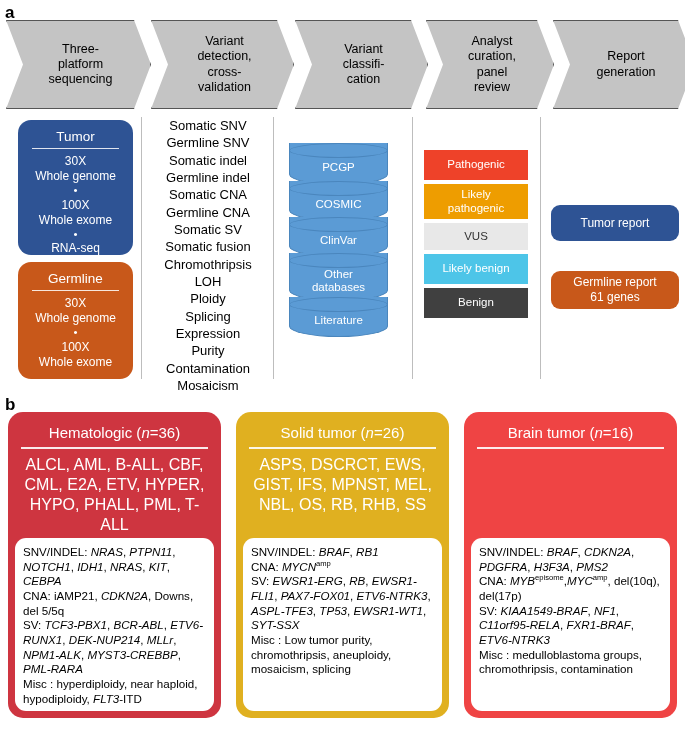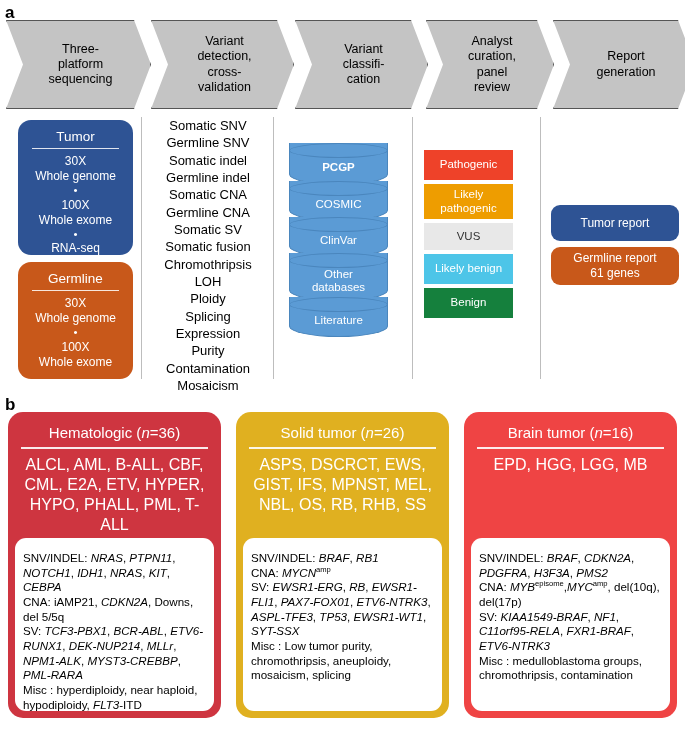--- a/index.html
+++ b/index.html
@@ -129,21 +129,21 @@
     border-radius: 50%;
   }
 
   
   #class-stack {
     position: absolute;
     left: 424px; top: 150px;
     width: 104px;
   }
   .chip {
-    width: 89px;
+    width: 104px;
     text-align: center;
     color: #fff;
     font-size: 11.5px;
     line-height: 1.18;
     display: flex;
     align-items: center;
     justify-content: center;
     margin-bottom: 4px;
   }
 
@@ -186,21 +186,21 @@
     font-size: 16px;
     line-height: 1.26;
     padding: 0 2px 6px;
   }
   .d-inner {
     position: absolute;
     left: 7px; right: 7px; bottom: 7px;
     background: #fff;
     color: #000;
     border-radius: 11px;
-    padding: 13px 8px 8px;
+    padding: 7px 8px 8px;
     font-size: 11.6px;
     line-height: 1.265;
   }
   .d-inner .ln { white-space: normal; }
   .d-inner i { font-style: italic; }
   sup { font-size: 7.6px; vertical-align: super; line-height: 0; }
 </style>
 </head>
 <body>
 
@@ -270,21 +270,21 @@
     <div>Ploidy</div>
     <div>Splicing</div>
     <div>Expression</div>
     <div>Purity</div>
     <div>Contamination</div>
     <div>Mosaicism</div>
   </div>
 
 <div id="db-stack">
     <div class="cyl">
-      <div class="cyl-body" style="height: 42px; padding-top: 9px; background: rgb(91, 155, 213); font-weight: bold;">
+      <div class="cyl-body" style="height: 42px; padding-top: 9px; background: rgb(91, 155, 213);">
         <span>PCGP</span>
       </div>
       <div class="cyl-top" style="background: rgb(91, 155, 213);"></div>
     </div>
     <div class="cyl">
       <div class="cyl-body" style="height: 40px; padding-top: 9px; background: rgb(91, 155, 213);">
         <span>COSMIC</span>
       </div>
       <div class="cyl-top" style="background: rgb(91, 155, 213);"></div>
     </div>
@@ -314,29 +314,29 @@
     </div>
     <div class="chip" style="background: rgb(238, 157, 0); color: rgb(255, 255, 255); height: 35px;">
       <span>Likely<br>pathogenic</span>
     </div>
     <div class="chip" style="background: rgb(232, 232, 232); color: rgb(51, 51, 51); height: 27px;">
       <span>VUS</span>
     </div>
     <div class="chip" style="background: rgb(77, 197, 232); color: rgb(255, 255, 255); height: 30px;">
       <span>Likely benign</span>
     </div>
-    <div class="chip" style="background: #15803d; color: rgb(255, 255, 255); height: 30px; text-align: center;">
+    <div class="chip" style="background: #404040; color: rgb(255, 255, 255); height: 30px; text-align: center;">
       <span>Benign</span>
     </div>
   </div>
 
 <div class="report" id="tumor-report" style="left: 551px; top: 205px; width: 128px; height: 36px; background: rgb(46, 83, 148);">
   <span>Tumor report</span>
 </div>
-<div class="report" id="germline-report" style="left: 551px; top: 247px; width: 128px; height: 38px; background: rgb(200, 88, 26);">
+<div class="report" id="germline-report" style="left: 551px; top: 271px; width: 128px; height: 38px; background: rgb(200, 88, 26);">
   <span id="germline-report-label">Germline report<br>61 genes</span>
 </div>
 
 <div class="disease" id="disease-0" style="left: 8px; background: rgb(206, 53, 64);">
     <div class="d-title">Hematologic (<i>n</i>=36)</div>
     <div class="d-rule"></div>
     <div class="d-abbr">ALCL, AML, B-ALL, CBF, CML, E2A, ETV, HYPER, HYPO, PHALL, PML, T-ALL</div>
     <div class="d-inner" style="top: 126px;">
       <div class="ln">SNV/INDEL: <i>NRAS</i><i></i>, <i>PTPN11</i><i></i>, <i>NOTCH1</i><i></i>, <i>IDH1</i><i></i>, <i>NRAS</i><i></i>, <i>KIT</i><i></i>, <i>CEBPA</i></div>
       <div class="ln">CNA: iAMP21, <i>CDKN2A</i>, Downs, del 5/5q</div>
@@ -351,20 +351,19 @@
     <div class="d-inner" style="top: 126px;">
       <div class="ln">SNV/INDEL: <i>BRAF</i><i></i>, <i>RB1</i></div>
       <div class="ln">CNA: <i>MYCN</i><sup>amp</sup></div>
       <div class="ln">SV: <i>EWSR1-ERG</i><i></i>, <i>RB</i><i></i>, <i>EWSR1-FLI1</i><i></i>, <i>PAX7-FOX01</i><i></i>, <i>ETV6-NTRK3</i><i></i>, <i>ASPL-TFE3</i><i></i>, <i>TP53</i><i></i>, <i>EWSR1-WT1</i><i></i>, <i>SYT-SSX</i></div>
       <div class="ln">Misc : Low tumor purity, chromothripsis, aneuploidy, mosaicism, splicing</div>
     </div>
   </div>
 <div class="disease" id="disease-2" style="left: 464px; background: #ef4444;">
     <div class="d-title">Brain tumor (<i>n</i>=16)</div>
     <div class="d-rule"></div>
-    <div class="d-abbr">EPD, HGG, LGG, MB</div>
     <div class="d-inner" style="top: 126px;">
       <div class="ln">SNV/INDEL: <i>BRAF</i><i></i>, <i>CDKN2A</i><i></i>, <i>PDGFRA</i><i></i>, <i>H3F3A</i><i></i>, <i>PMS2</i></div>
       <div class="ln">CNA: <i>MYB</i><sup>episome</sup>,<i>MYC</i><sup>amp</sup>, del(10q), del(17p)</div>
       <div class="ln">SV: <i>KIAA1549-BRAF</i><i></i>, <i>NF1</i><i></i>, <i>C11orf95-RELA</i><i></i>, <i>FXR1-BRAF</i><i></i>, <i>ETV6-NTRK3</i></div>
       <div class="ln">Misc : medulloblastoma groups, chromothripsis, contamination</div>
     </div>
   </div>
 
 </body></html>

